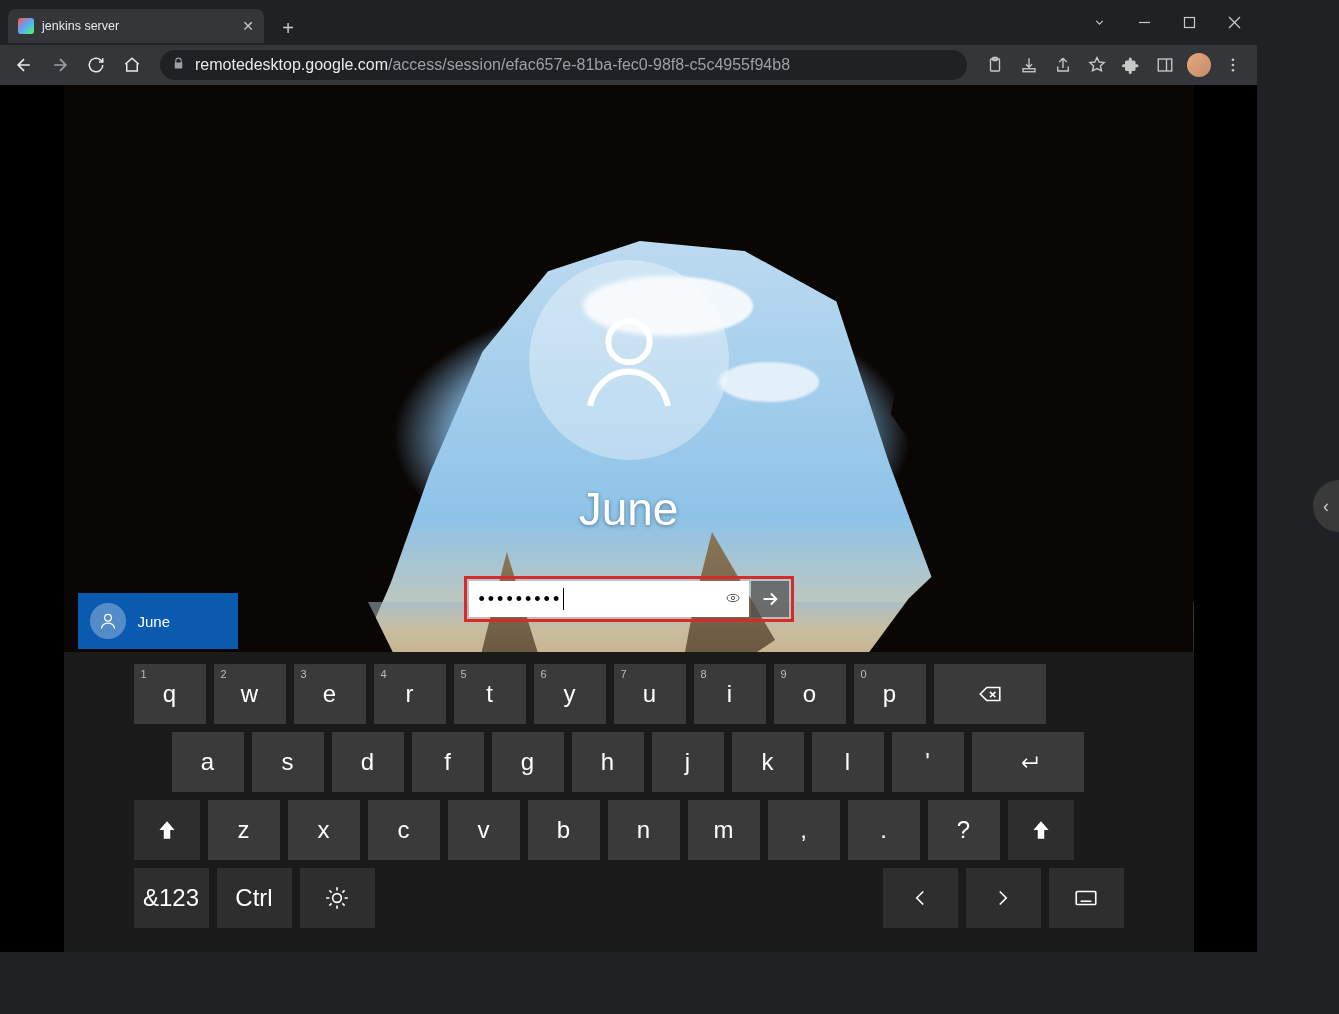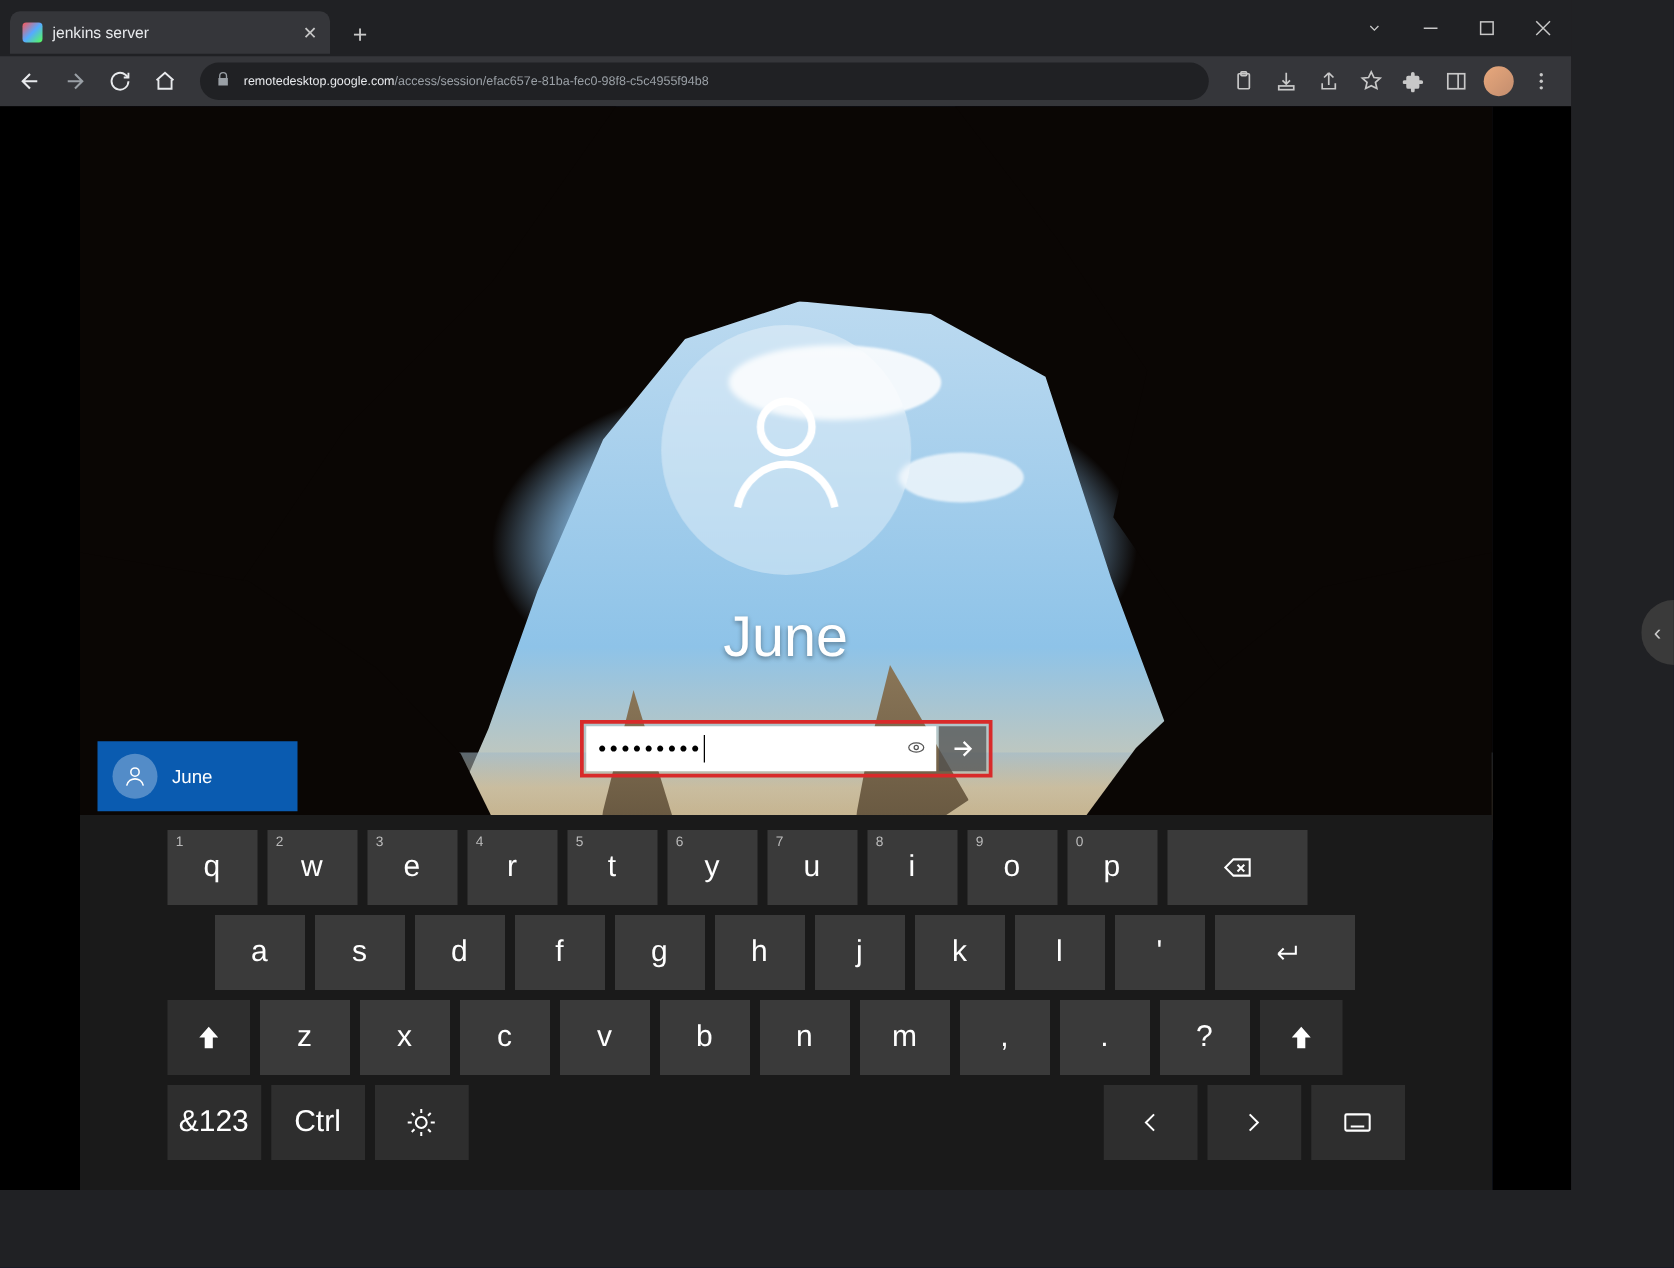--- a/index.html
+++ b/index.html
@@ -60,21 +60,21 @@
   .omnibox {
     flex:1;
     height:30px;
     background:#202124;
     border-radius:15px;
     display:flex;
     align-items:center;
     padding:0 12px;
     margin:0 8px;
     color:#9aa0a6;
-    font-size:10px;
+    font-size:16px;
     gap:10px;
   }
   .omnibox .lock { color:#9aa0a6; font-size:12px;}
   .omnibox .url-main { color:#e8eaed; }
   .right-icons { display:flex; gap:2px; align-items:center;}
   .right-icons .tb-btn { color:#c8c8c8; }
   .avatar-img { width:24px;height:24px;border-radius:50%; background:linear-gradient(135deg,#e8a87c,#c38d6e); }
 
   
   .content {

